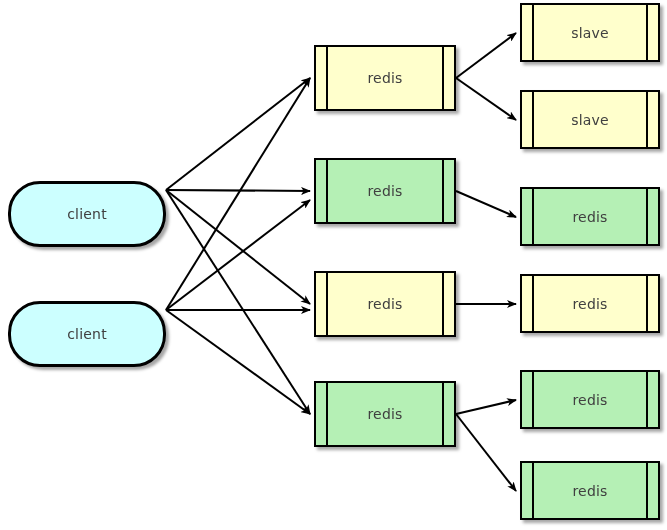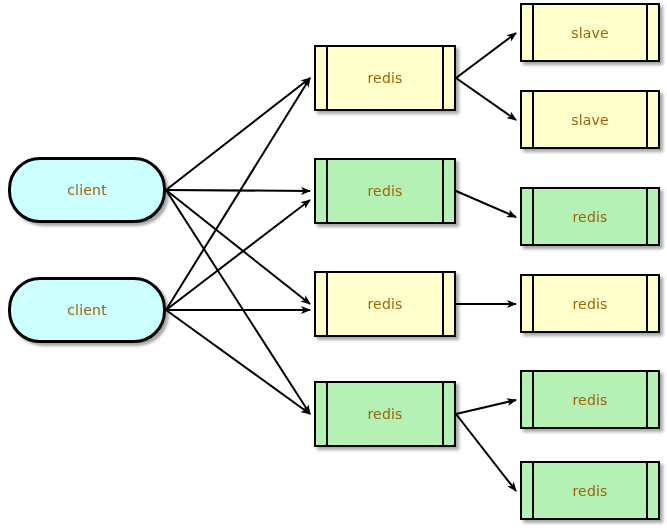--- a/index.html
+++ b/index.html
@@ -33,21 +33,21 @@
     border: 2px solid #000000;
     box-shadow: 3px 3px 3px rgba(0,0,0,0.35);
     display: flex;
     align-items: center;
     justify-content: center;
   }
   .node .node-label {
     position: relative;
     z-index: 3;
     font-size: 14px;
-    color: #a16207;
+    color: #404040;
     line-height: 1;
     letter-spacing: 0.2px;
     white-space: nowrap;
   }
   
   .node.uml-node::before,
   .node.uml-node::after {
     content: "";
     position: absolute;
     top: -2px;
@@ -55,20 +55,21 @@
     width: 0;
     border-left: 2px solid #000000;
     z-index: 2;
   }
   .node.uml-node::before { left: 10px; }
   .node.uml-node::after  { right: 10px; }
 
   .node.client-node {
     border-radius: 32px;
     border-width: 3px;
+    margin-top: 24px;
   }
   .node.client-node .node-label { font-size: 14px; }
 </style>
 </head>
 <body>
 
 <div id="diagram-root">
 
   <svg id="edge-layer" width="667" height="530" viewBox="0 0 667 530">
     <defs>

